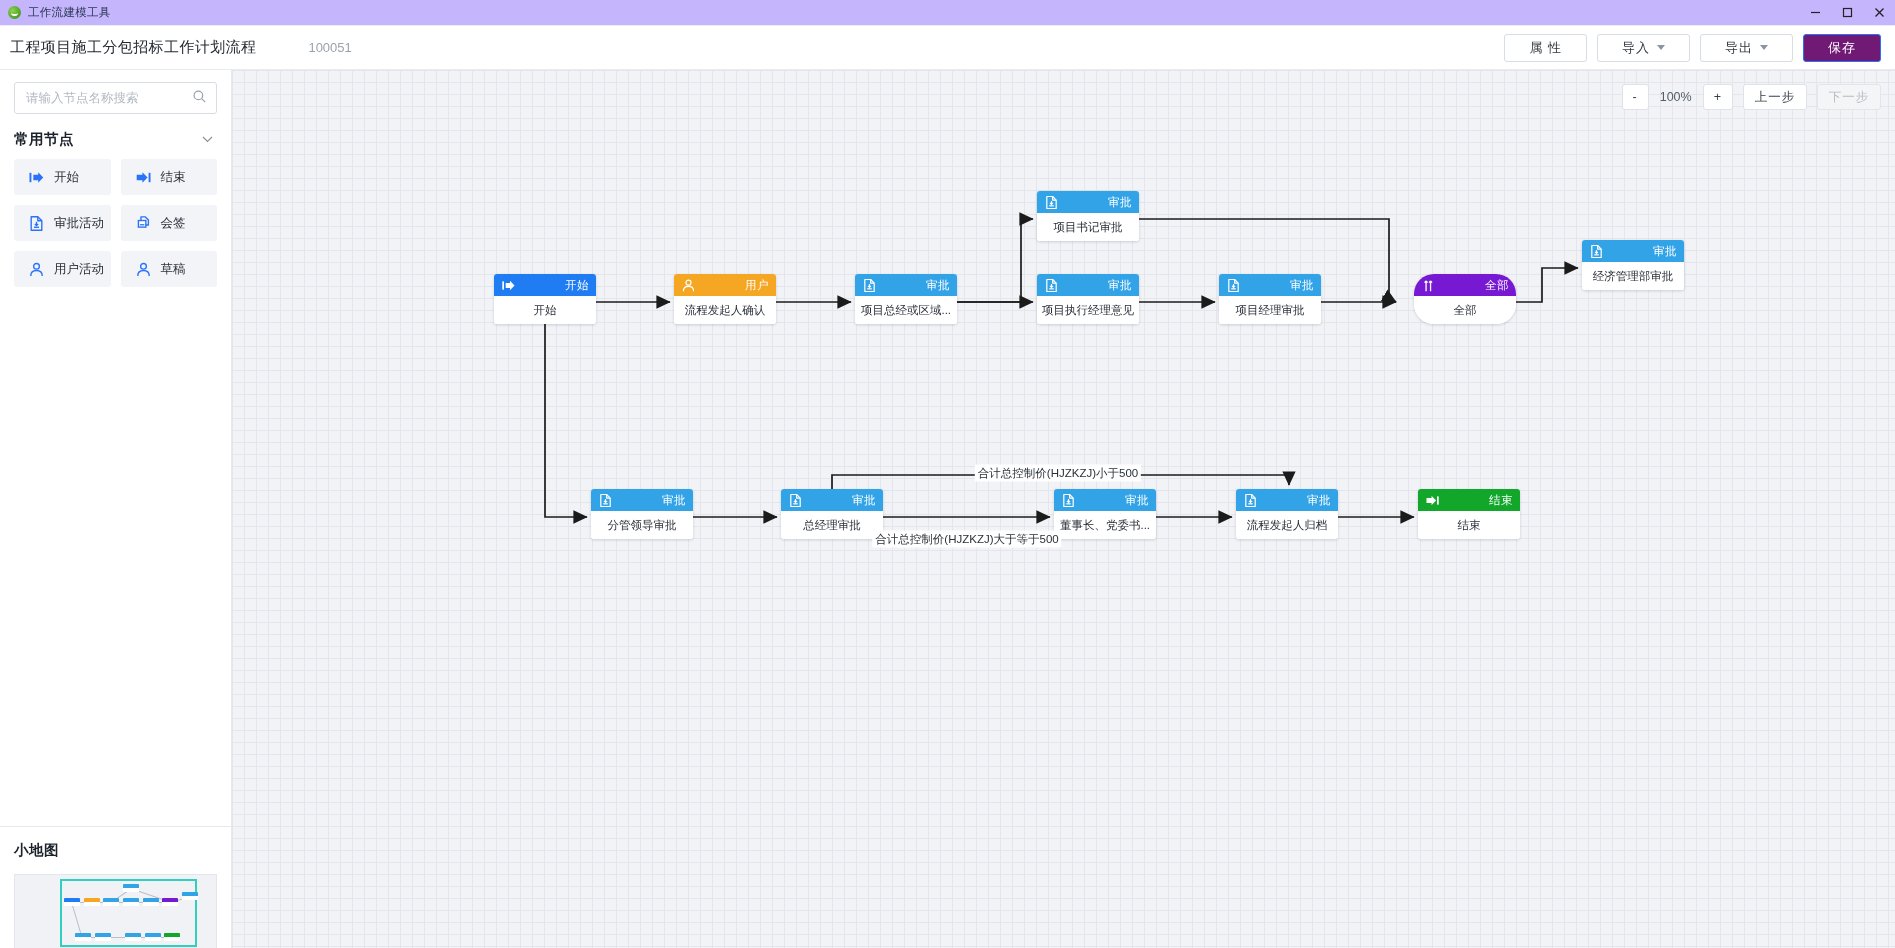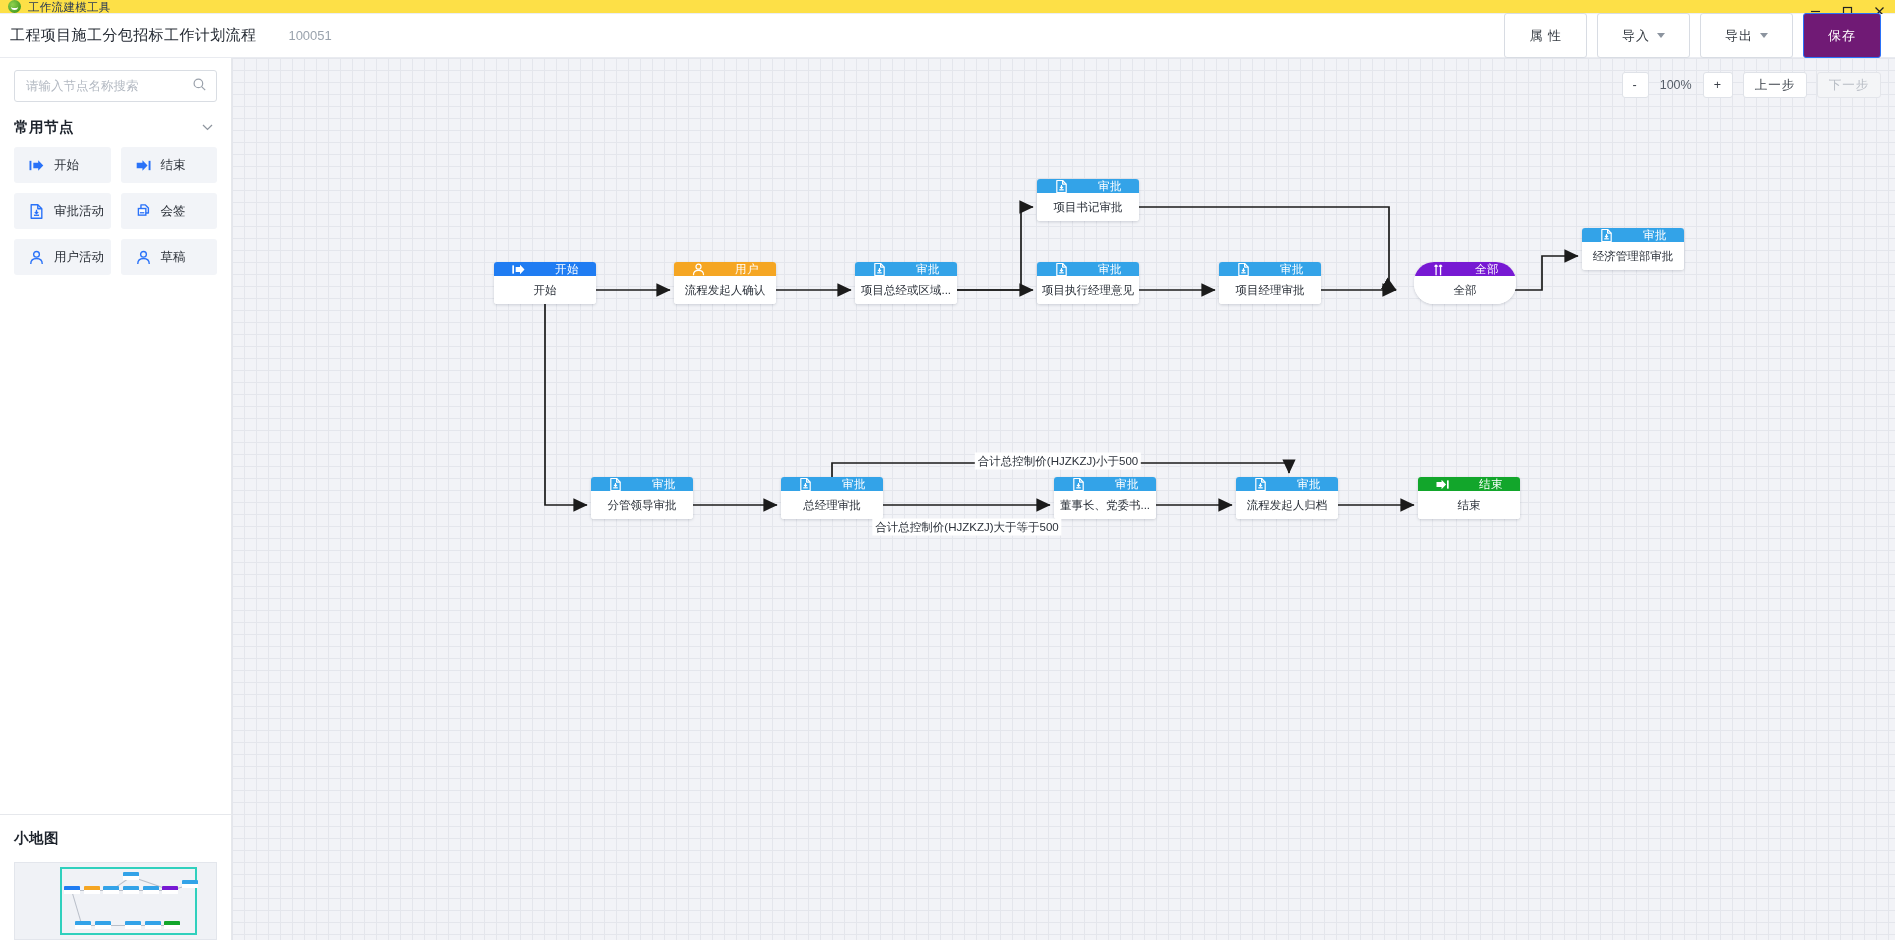--- a/index.html
+++ b/index.html
@@ -3,46 +3,46 @@
 <meta charset="utf-8">
 <style>
   * { box-sizing: border-box; margin: 0; padding: 0; }
   html, body {
     width: 1895px; height: 948px;
     font-family: "Liberation Sans", "DejaVu Sans", sans-serif;
     background: #ffffff; overflow: hidden;
   }
   
   #titlebar {
-    height: 14px; background: #fde047; border-bottom: 1px solid #eceef2;
-    display: flex; align-items: flex-start; padding: 0 0 0 8px;
+    height: 26px; background: #c4b5fd; border-bottom: 1px solid #eceef2;
+    display: flex; align-items: center; padding: 0 0 0 8px;
   }
   #app-logo {
     width: 13px; height: 13px; border-radius: 50%;
     background: radial-gradient(circle at 35% 35%, #8fd14f 0%, #4aa024 70%, #2e7d16 100%);
     position: relative; flex: none; margin-right: 7px;
   }
   #app-logo::after {
     content: ""; position: absolute; left: 3px; top: 4px;
     width: 7px; height: 4px; border-bottom: 2px solid #fff; border-radius: 0 0 4px 4px;
   }
   #app-title { font-size: 11.5px; color: #2b3a55; letter-spacing: .3px; }
   #win-controls { margin-left: auto; display: flex; height: 22px; }
   .wc { width: 32px; display: flex; align-items: center; justify-content: center; color: #222; }
   .wc svg { display: block; }
   
   #header {
     height: 44px; background: #ffffff; display: flex; align-items: center;
-    padding: 0 14px 0 10px; border-bottom: 1px solid #e9ebf0; position: relative; z-index: 5;
+    padding: 0 14px 0 10px; border-bottom: 1px solid #e9ebf0; position: relative; z-index: 5; gap: 20px;
   }
   #flow-title { font-size: 15px; color: #242a33; letter-spacing: .4px; }
   #flow-code { font-size: 13px; color: #9aa3ad; margin-left: 32px; }
   #header-actions { margin-left: auto; display: flex; align-items: center; gap: 10px; }
   .hbtn {
-    height: 45px; min-width: 56px; padding: 0 24px; border: 1px solid #d8dce3;
+    height: 28px; min-width: 56px; padding: 0 24px; border: 1px solid #d8dce3;
     border-radius: 3px; background: #fff; color: #343a41; font-size: 13px;
     display: flex; align-items: center; justify-content: center; gap: 7px; cursor: pointer;
     letter-spacing: 1px; white-space: nowrap;
   }
   .hbtn.primary { background: #701a75; border-color: #2a72f8; color: #fff; min-width: 66px; }
   .caret { width: 0; height: 0; border-left: 4px solid transparent; border-right: 4px solid transparent;
            border-top: 5px solid #8c949f; }
   
   #body { display: flex; height: calc(948px - 22px - 44px); }
   
@@ -95,21 +95,21 @@
           border-radius: 3px; font-size: 12.5px; color: #3a4049; display: flex; align-items: center;
           justify-content: center; cursor: pointer; letter-spacing: 1px; }
   #zoom-level { font-size: 12.5px; color: #555d68; min-width: 34px; text-align: center; }
   .zbtn.wide { min-width: 64px; }
   .zbtn.disabled { color: #b7bcc4; background: #f4f5f7; cursor: default; border-color: #e3e5ea; }
   #diagram { position: absolute; inset: 0; }
   #diagram svg.edges { position: absolute; left: 0; top: 0; width: 100%; height: 100%;
                        overflow: visible; pointer-events: none; }
   .node { position: absolute; width: 102px; border-radius: 3px; background: #fff;
           box-shadow: 0 1px 3px rgba(30,40,60,.18); cursor: pointer; overflow: hidden; }
-  .node .nhead { height: 14px; display: flex; align-items: center; padding: 0 17px;
+  .node .nhead { height: 22px; display: flex; align-items: center; padding: 0 7px;
                  color: #fff; font-size: 11.5px; letter-spacing: .5px; }
   .node .nhead .ntype { margin-left: auto; }
   .node .nbody { height: 28px; display: flex; align-items: center; justify-content: center;
                  font-size: 11.5px; color: #2a3039; background: #fff; padding: 0 4px;
                  white-space: nowrap; overflow: hidden; }
   .node .nhead svg { display: block; flex: none; }
   .edge-label {
     position: absolute; background: #fff; font-size: 11.5px; color: #2b313a;
     padding: 1px 3px; white-space: nowrap; transform: translate(-50%, -50%);
   }

